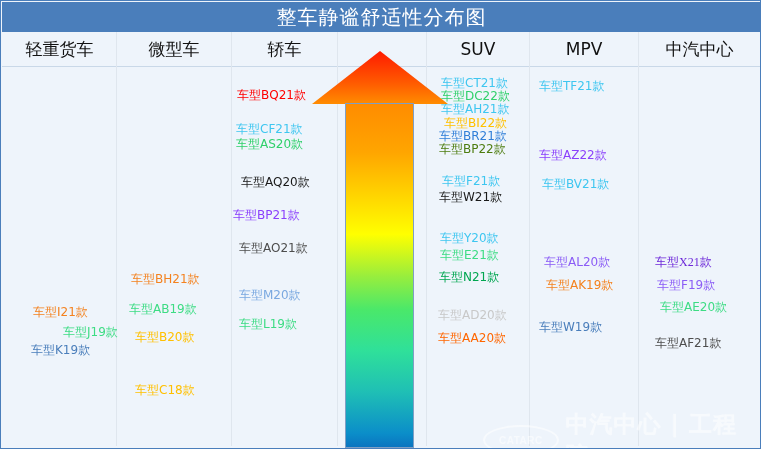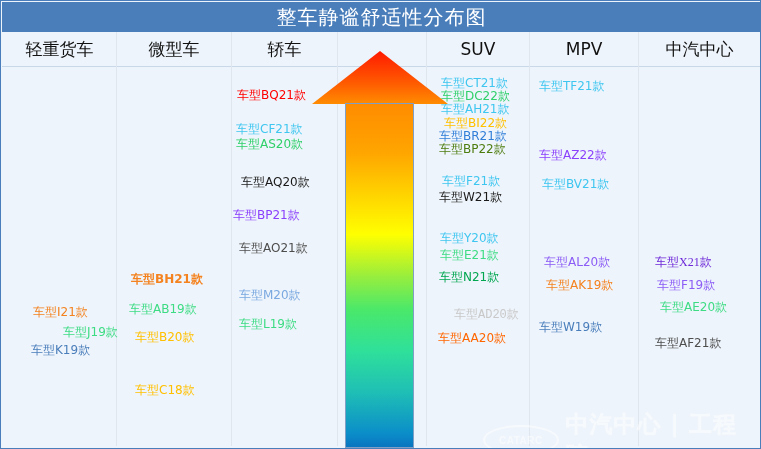--- a/index.html
+++ b/index.html
@@ -128,21 +128,21 @@
       <div class="divider" style="left: 637px;"></div>
       <div class="col-header" style="left: 2px; width: 113px; top: 31px;">轻重货车</div>
       <div class="col-header" style="left: 116px; width: 114px; top: 31px;">微型车</div>
       <div class="col-header" style="left: 231px; width: 105px; top: 31px;">轿车</div>
       <div class="col-header" style="left: 426px; width: 102px; top: 31px;">SUV</div>
       <div class="col-header" style="left: 529px; width: 108px; top: 31px;">MPV</div>
       <div class="col-header" style="left: 638px; width: 121px; top: 31px;">中汽中心</div>
       <div class="model" style="left: 32px; top: 305px; color: rgb(244, 130, 31);">车型I21款</div>
       <div class="model" style="left: 30px; top: 325px; color: rgb(61, 220, 132); margin-left: 32px;">车型J19款</div>
       <div class="model" style="left: 30px; top: 343px; color: rgb(74, 126, 187);">车型K19款</div>
-      <div class="model" style="left: 130px; top: 272px; color: rgb(244, 130, 31); font-weight: bold;">车型BH21款</div>
+      <div class="model" style="left: 130px; top: 272px; color: rgb(244, 130, 31);">车型BH21款</div>
       <div class="model" style="left: 128px; top: 302px; color: rgb(61, 220, 132);">车型AB19款</div>
       <div class="model" style="left: 134px; top: 330px; color: rgb(255, 192, 0);">车型B20款</div>
       <div class="model" style="left: 134px; top: 383px; color: rgb(255, 192, 0);">车型C18款</div>
       <div class="model" style="left: 236px; top: 88px; color: rgb(255, 0, 0);">车型BQ21款</div>
       <div class="model" style="left: 235px; top: 122px; color: rgb(62, 198, 240);">车型CF21款</div>
       <div class="model" style="left: 235px; top: 137px; color: rgb(47, 208, 106);">车型AS20款</div>
       <div class="model" style="left: 240px; top: 175px; color: rgb(26, 26, 26);">车型AQ20款</div>
       <div class="model" style="left: 232px; top: 208px; color: rgb(138, 63, 252);">车型BP21款</div>
       <div class="model" style="left: 238px; top: 241px; color: rgb(77, 77, 77);">车型AO21款</div>
       <div class="model" style="left: 238px; top: 288px; color: rgb(122, 168, 224);">车型M20款</div>
@@ -151,21 +151,21 @@
       <div class="model" style="left: 440px; top: 89px; color: rgb(47, 208, 106);">车型DC22款</div>
       <div class="model" style="left: 440px; top: 102px; color: rgb(62, 198, 240);">车型AH21款</div>
       <div class="model" style="left: 443px; top: 116px; color: rgb(255, 192, 0);">车型BI22款</div>
       <div class="model" style="left: 438px; top: 129px; color: rgb(47, 126, 216);">车型BR21款</div>
       <div class="model" style="left: 438px; top: 142px; color: #4d7c0f;">车型BP22款</div>
       <div class="model" style="left: 441px; top: 174px; color: rgb(62, 198, 240);">车型F21款</div>
       <div class="model" style="left: 438px; top: 190px; color: rgb(26, 26, 26);">车型W21款</div>
       <div class="model" style="left: 439px; top: 231px; color: rgb(62, 198, 240);">车型Y20款</div>
       <div class="model" style="left: 439px; top: 248px; color: rgb(61, 220, 132);">车型E21款</div>
       <div class="model" style="left: 438px; top: 270px; color: rgb(0, 166, 80);">车型N21款</div>
-      <div class="model" style="left: 453px; top: 308px; color: rgb(200, 200, 200); font-family: Liberation Mono, monospace;">车型AD20款</div>
+      <div class="model" style="left: 437px; top: 308px; color: rgb(200, 200, 200);">车型AD20款</div>
       <div class="model" style="left: 437px; top: 331px; color: rgb(255, 102, 0);">车型AA20款</div>
       <div class="model" style="left: 538px; top: 79px; color: rgb(62, 198, 240);">车型TF21款</div>
       <div class="model" style="left: 538px; top: 148px; color: rgb(138, 63, 252);">车型AZ22款</div>
       <div class="model" style="left: 541px; top: 177px; color: rgb(62, 198, 240);">车型BV21款</div>
       <div class="model" style="left: 543px; top: 255px; color: #8b5cf6;">车型AL20款</div>
       <div class="model" style="left: 545px; top: 278px; color: rgb(244, 130, 31);">车型AK19款</div>
       <div class="model" style="left: 538px; top: 320px; color: rgb(74, 126, 187);">车型W19款</div>
       <div class="model" style="left: 654px; top: 255px; color: #6d28d9; font-family: Liberation Serif, serif;">车型X21款</div>
       <div class="model" style="left: 656px; top: 278px; color: #8b5cf6;">车型F19款</div>
       <div class="model" style="left: 659px; top: 300px; color: rgb(61, 220, 132);">车型AE20款</div>

